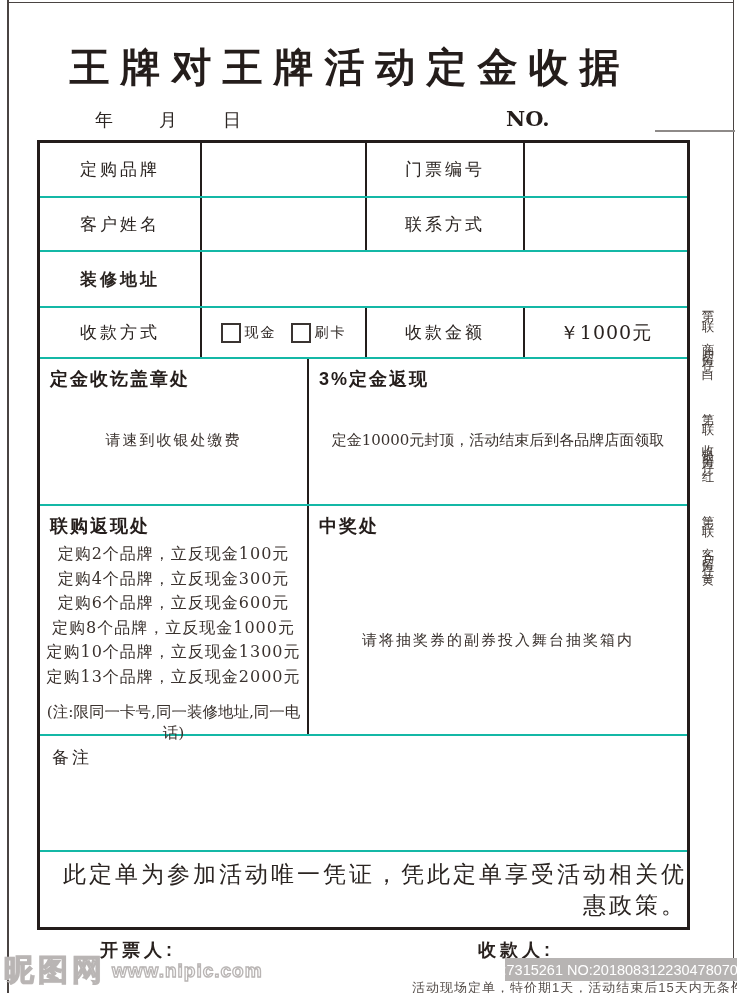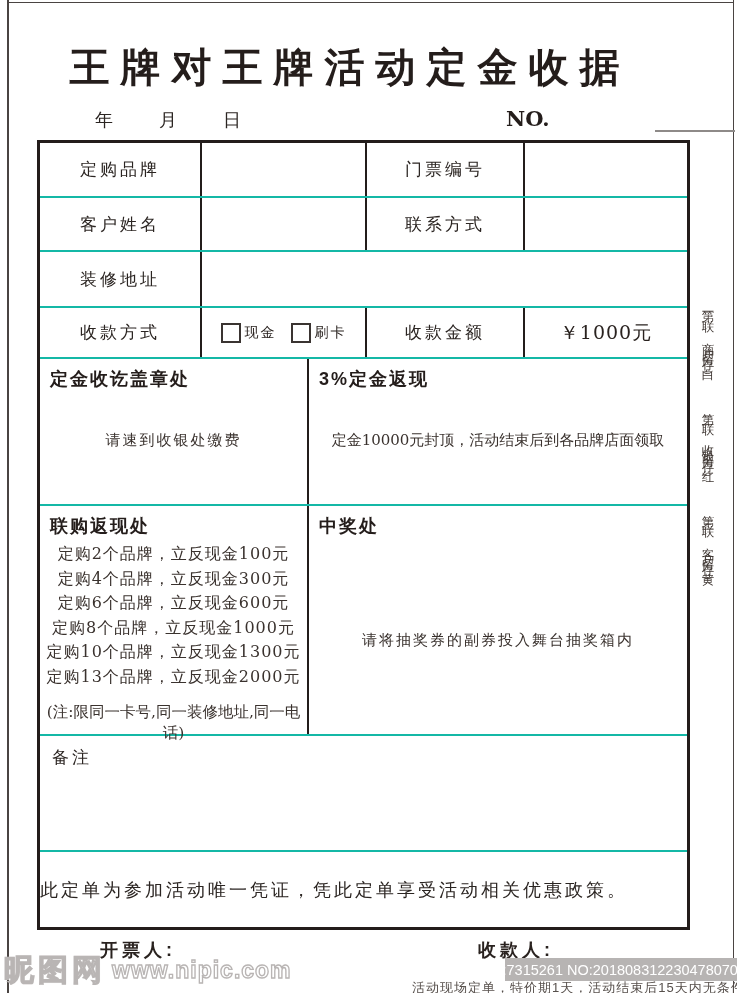--- a/index.html
+++ b/index.html
@@ -23,21 +23,21 @@
   
   .form-table{position:absolute;left:37px;top:140px;width:653px;height:790px;
               border:3px solid #231d1b;box-sizing:border-box;display:flex;flex-direction:column;}
   .row{display:flex;box-sizing:border-box;border-bottom:2px solid #14b8a6;}
   .row.last{border-bottom:none;flex:1;}
   .cell{box-sizing:border-box;border-right:2px solid #231d1b;position:relative;
         display:flex;align-items:center;justify-content:center;}
   .cell.end{border-right:none;}
   .c1{width:162px;} .c2{width:165px;} .c3{width:158px;} .c4{flex:1;}
   .half{width:269px;} .halfR{flex:1;}
-  .r1{height:55px;} .r2{height:54px;} .r3{height:56px;} .r4{height:51px;}
+  .r1{height:55px;} .r2{height:54px;} .r3{height:56px;font-weight:bold;} .r4{height:51px;}
   .r5{height:147px;} .r6{height:230px;} .r7{height:116px;}
   .flabel{font-size:17px;letter-spacing:3px;color:#2b2522;}
   .amount{font-family:"DejaVu Serif","Liberation Serif",serif;font-size:19px;letter-spacing:1px;}
   
   .chk-row{display:flex;align-items:flex-end;gap:14px;font-size:14px;letter-spacing:2px;}
   .chk{display:inline-block;width:16px;height:16px;border:2px solid #3a3431;
        background:#fff;margin-right:4px;vertical-align:-2px;}
   .chk-item{display:flex;align-items:center;}
   
   .section{align-items:flex-start;justify-content:flex-start;}
@@ -49,37 +49,37 @@
   .stamp-note{top:72px;}
   .rebate-note{top:72px;letter-spacing:0;}
   .prize-note{top:125px;}
   .tier-list{position:absolute;left:0;top:36px;width:100%;text-align:center;
              font-family:"DejaVu Serif","Liberation Serif",serif;font-size:16px;
              letter-spacing:1px;color:#3a322e;}
   .tier-list div{line-height:24.5px;}
   .tier-note{position:absolute;left:0;top:196px;width:100%;text-align:center;
              font-family:"DejaVu Serif","Liberation Serif",serif;font-size:15.5px;color:#3a322e;}
   .remark-label{position:absolute;left:12px;top:10px;font-size:17px;letter-spacing:3px;}
-  .certify{width:100%;text-align:left;font-size:18px;letter-spacing:3px;color:#2b2522;}
+  .certify{width:100%;text-align:right;font-size:23px;letter-spacing:3px;color:#2b2522;}
   
   .side-note{position:absolute;left:699px;top:300px;height:470px;
              writing-mode:vertical-rl;text-orientation:upright;
              font-family:"DejaVu Serif","Liberation Serif",serif;font-size:12.5px;
              letter-spacing:5px;color:#3f3733;white-space:nowrap;}
   
   .issuer{position:absolute;left:100px;top:938px;font-size:18px;font-weight:bold;letter-spacing:4px;}
   .payee{position:absolute;left:478px;top:938px;font-size:18px;font-weight:bold;letter-spacing:4px;}
   .clipped-note{position:absolute;left:412px;top:979px;font-size:13px;color:#57504c;
                 letter-spacing:1px;white-space:nowrap;}
   
   .watermark{position:absolute;left:4px;top:950px;display:flex;align-items:center;gap:6px;
              font-weight:bold;color:#ffffff;-webkit-text-stroke:1.3px #b9b5b4;
              text-shadow:0 0 1px #cfcbca;white-space:nowrap;}
   .wm-logo{font-size:30px;letter-spacing:4px;}
-  .wm-url{font-size:23px;letter-spacing:1px;}
+  .wm-url{font-size:19px;letter-spacing:1px;}
   .id-badge{position:absolute;left:505px;top:958px;width:232px;height:23px;
             background:#b7b4b3;color:#ffffff;font-size:14.5px;display:flex;
             align-items:center;justify-content:center;white-space:nowrap;}
 </style>
 </head>
 <body>
 
 <div class="page">
 
   <div class="edge edge-left"></div>

